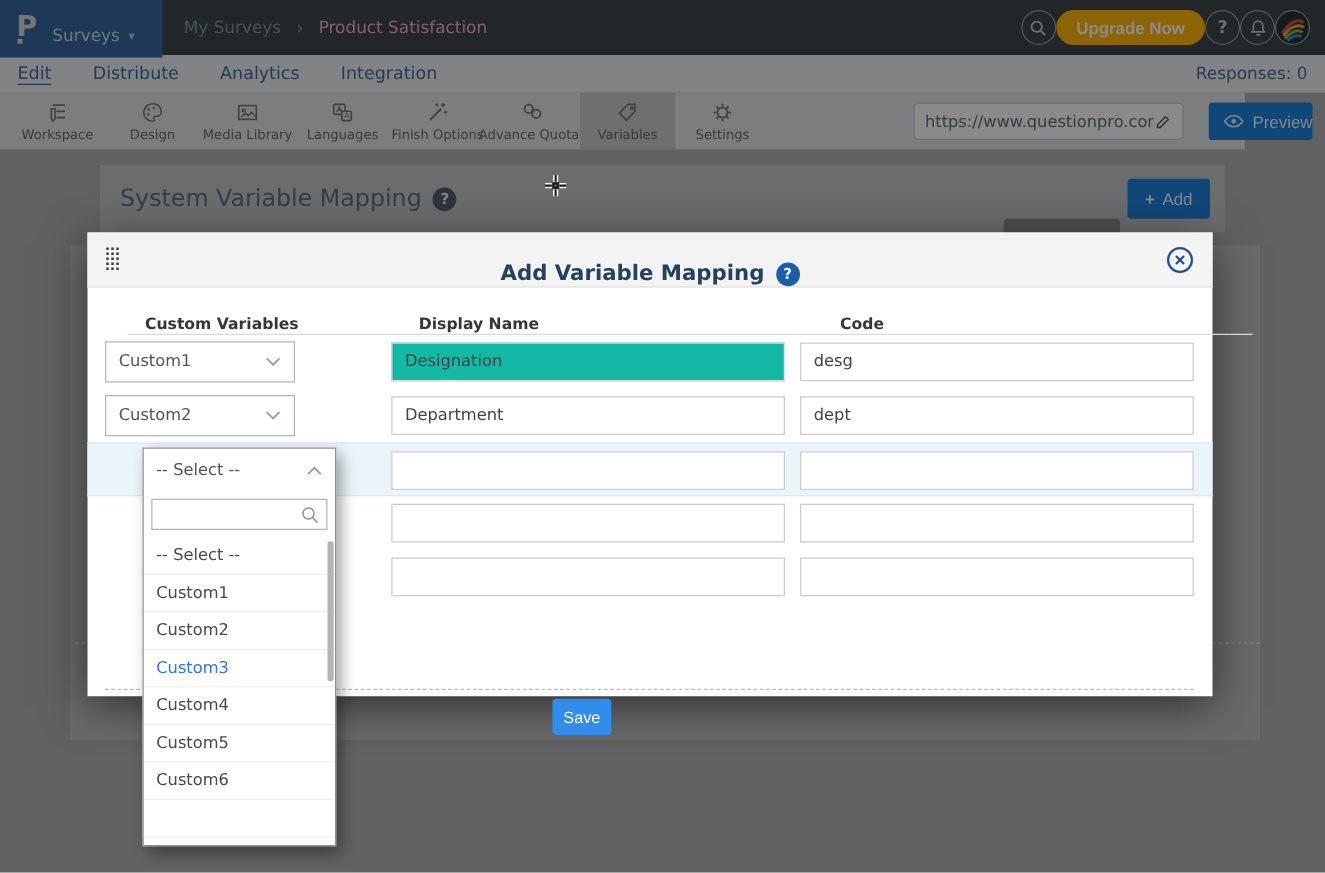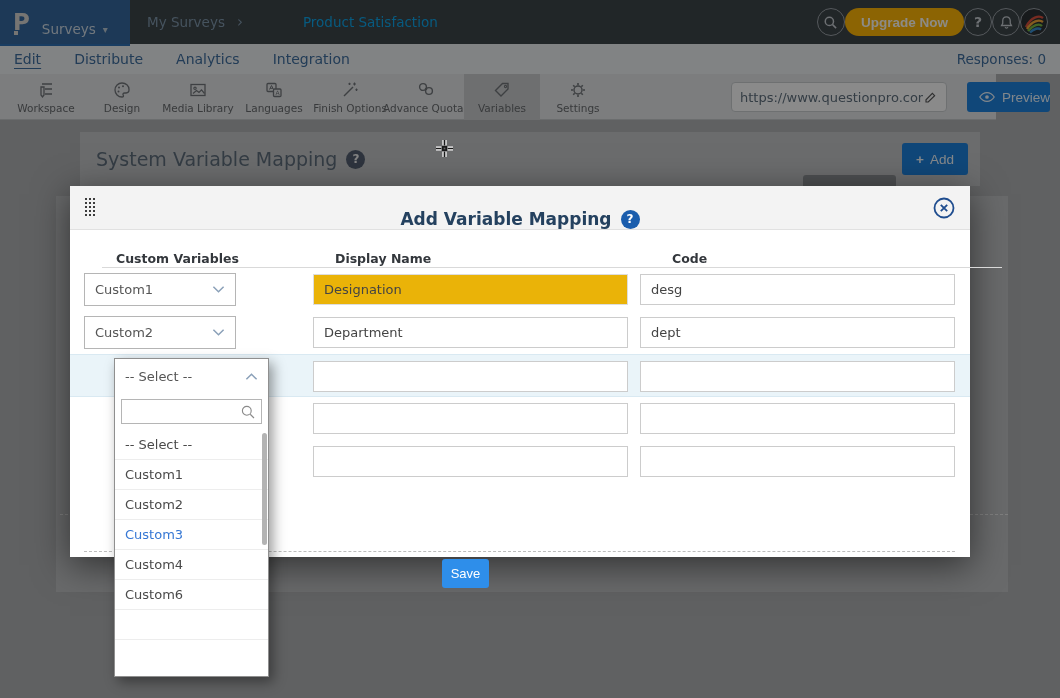--- a/index.html
+++ b/index.html
@@ -11,21 +11,21 @@
   .topnav { position:absolute; left:0; top:0; width:1060px; height:44px; background:#3d4549; display:flex; align-items:center; }
   .topnav-left { position:absolute; left:0; top:0; width:130px; height:44px; background:#35699f; display:flex; align-items:center; padding-left:13px; }
   .brand-underline { position:absolute; left:0; top:44px; width:130px; height:2px; background:#2f6fb3; z-index:1;}
   .logo-p { position:relative; color:#d8d6d2; font-size:23px; font-weight:bold; line-height:1; margin-right:12px; }
   .logo-p .dot { position:absolute; left:1px; bottom:-1px; width:4px; height:4px; background:#d8d6d2; }
   .surveys-menu { display:flex; align-items:center; gap:7px; color:#cfdae4; font-size:13.5px; cursor:pointer;margin-top:14px; }
   .caret { font-size:10px; color:#b9c6d2; }
   .breadcrumb { position:absolute; left:147px; top:0; height:44px; display:flex; align-items:center; gap:12px; font-size:13.5px; }
   .crumb-parent { color:#7f97ac; }
   .crumb-sep { color:#7f97ac; font-size:15px; }
-  .crumb-current { color:#0ea5e9;margin-left:48px; }
+  .crumb-current { color:#f9a8d4; }
   .topnav-right { position:absolute; right:12px; top:0; height:44px; display:flex; align-items:center; }
   .navcircle { width:28px; height:28px; border-radius:50%; border:1.5px solid #9aa1a7; display:flex; align-items:center; justify-content:center; color:#c6ccd2; cursor:pointer; background:transparent; font-size:14px; font-weight:bold; }
   .upgrade-btn { height:28px; padding:0 16px; background:#ffb606; border:none; border-radius:14px; color:#fffdf4; font-size:13.5px; font-weight:bold; cursor:pointer; }
   .avatar-circle { overflow:hidden; background:#2b3134; }
 
   
   .nav2 { position:absolute; left:0; top:44px; width:1060px; height:30px; background:#eceef0; display:flex; align-items:center; padding:0 14px; gap:33px; }
   .nav2 .tab { color:#3e6e9e; font-size:14px; cursor:pointer; height:30px; display:flex; align-items:center; }
   .nav2 .tab.active { text-decoration:underline; text-underline-offset:4px; }
   .responses { position:absolute; right:14px; top:0; height:30px; display:flex; align-items:center; color:#3e6e9e; font-size:13.5px; }
@@ -66,21 +66,21 @@
   .mcol-label { position:absolute; font-size:12.5px; font-weight:bold; color:#33373c; top:21px; }
   .modal-body { position:relative; height:327px; }
   .mhead { position:absolute; left:0; top:0; width:900px; height:38px; border-bottom:1px solid #d9d9d9;margin-left:32px; }
   .mrow { position:absolute; left:0; width:900px; height:43px; }
   .mrow.hl { background:#eaf4f9; border-top:1px solid #d9e9f2; border-bottom:1px solid #d9e9f2; }
   .sel-box { position:absolute; left:14px; top:5px; width:152px; height:33px; border:1px solid #b5b5b5; background:#fff; display:flex; align-items:center; padding:0 10px; font-size:13px; color:#555; cursor:pointer; }
   .sel-box .chev { margin-left:auto; }
   .m-input { position:absolute; top:6px; height:31px; width:315px; border:1px solid #cccccc; background:#fff; font-size:13px; color:#444; padding:0 10px; outline:none; font-family:"DejaVu Sans", sans-serif; }
   .m-input.display { left:243px; }
   .m-input.code { left:570px; }
-  .m-input.readonly { background:#eab308; border-color:#dddddd; }
+  .m-input.readonly { background:#14b8a6; border-color:#dddddd; }
   .mdash { position:absolute; left:14px; top:321px; width:871px; border-top:1px dashed #bdbdbd; }
   .save-btn { position:absolute; left:372px; top:329px; width:47px; height:29px; background:#2e8eea; color:#fff; font-size:13px; border:none; border-radius:3px; cursor:pointer; }
 
   
   .dd-panel { position:absolute; left:82px; top:358px; width:155px; height:319px; background:#fff; border:1px solid #8f8f8f; box-shadow:4px 5px 12px rgba(0,0,0,0.4); z-index:30; overflow:hidden;margin-left:32px; }
   .dd-sel { position:relative; height:35px; display:flex; align-items:center; padding:0 10px; font-size:13px; color:#555; cursor:pointer; }
   .dd-search-wrap { position:relative; height:36px; padding:5px 6px 6px 6px; }
   .dd-search { width:100%; height:25px; border:1px solid #b5b5b5; padding:0 24px 0 8px; font-size:12.5px; outline:none; font-family:"DejaVu Sans", sans-serif; }
   .dd-search-icon { position:absolute; right:12px; top:10px; color:#8a8a8a; }
   .dd-list { position:relative; }
@@ -335,20 +335,21 @@
           <circle cx="8.5" cy="8.5" r="5.5" fill="none" stroke="currentColor" stroke-width="1.4"></circle>
           <line x1="12.8" y1="12.8" x2="17.5" y2="17.5" stroke="currentColor" stroke-width="1.4"></line>
         </svg>
     </div>
     <div class="dd-list">
       <div class="dd-opt">-- Select --</div>
       <div class="dd-opt">Custom1</div>
       <div class="dd-opt">Custom2</div>
       <div class="dd-opt hl">Custom3</div>
       <div class="dd-opt">Custom4</div>
+      <div class="dd-opt">Custom5</div>
       <div class="dd-opt">Custom6</div>
       <div class="dd-opt"></div>
     </div>
     <div class="dd-scroll"></div>
   </div>
 
   <svg class="cursor" width="19" height="19" viewBox="0 0 19 19">
     <g stroke="#ffffff" stroke-width="4.2" fill="none">
         <path d="M9.5 1v5.4M9.5 12.6V18M1 9.5h5.4M12.6 9.5H18"></path>
       </g>

